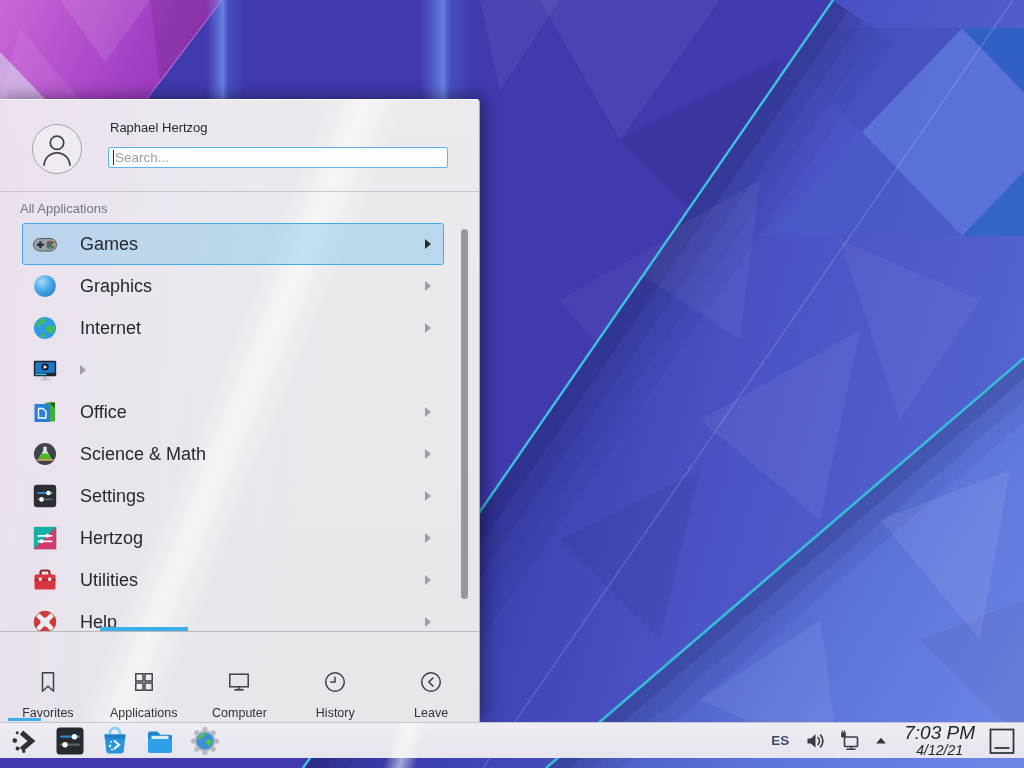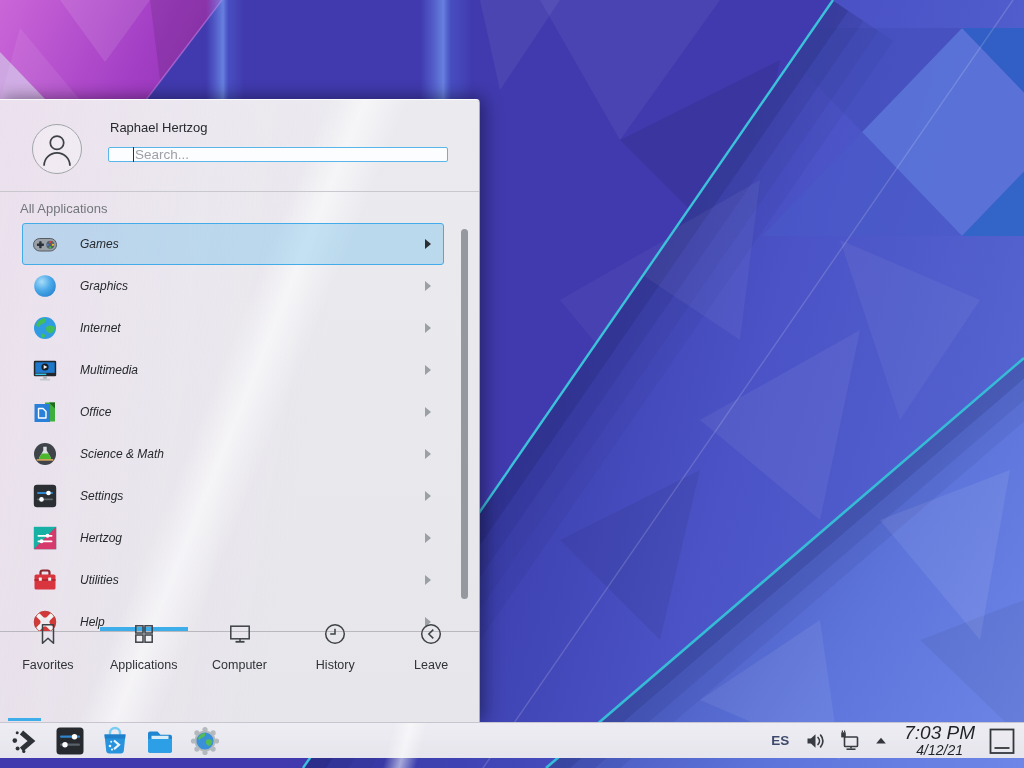--- a/index.html
+++ b/index.html
@@ -19,50 +19,50 @@
     border-right:1px solid rgba(110,110,125,0.5);
     border-top-right-radius:4px;
     box-shadow: 6px 0 18px rgba(0,0,0,0.28), 0 -3px 14px rgba(0,0,0,0.18);
   }
   .avatar {
     position:absolute; left:32px; top:24px; width:50px; height:50px;
     border-radius:50%; border:1px solid #a2a6ab; background:rgba(255,255,255,0.25);
   }
   .user-name { position:absolute; left:110px; top:20px; font-size:13px; color:#26292d; }
   .search-box {
-    position:absolute; left:108px; top:47px; width:340px; height:15px;
+    position:absolute; left:108px; top:47px; width:340px; height:21px;
     background:#fcfdfe; border:1px solid #58b6ea; border-radius:2px;
-    display:flex; align-items:center; padding-left:24px;
+    display:flex; align-items:center; padding-left:4px;
   }
   .text-caret { width:1px; height:15px; background:#2c2f33; }
   .placeholder { font-size:13.5px; color:#9da1a6; margin-left:1px; }
   .hdr-divider { position:absolute; left:0; top:91px; width:100%; height:1px; background:#c9c8ce; }
   .section-label { position:absolute; left:20px; top:101px; font-size:13px; color:#73777c; }
 
   .app-list { position:absolute; left:0; top:119px; width:100%; height:412px; overflow:hidden; padding-top:4px; }
   .app-row {
     height:42px; margin:0 35px 0 22px; display:flex; align-items:center;
     padding:0 10px 0 8px; border:1px solid transparent; border-radius:3px;
   }
   .app-row.selected { background:rgba(61,174,233,0.27); border-color:#43ace8; }
   .app-icon { width:28px; height:28px; margin-right:21px; flex:none; }
   .app-icon svg { display:block; }
-  .app-label { font-size:12px; color:#26292c; flex:1;font-style:italic; }
+  .app-label { font-size:18px; color:#26292c; flex:1; }
   .arrow {
     width:0; height:0; border-left:6.5px solid #9ba0a5;
     border-top:5px solid transparent; border-bottom:5px solid transparent; margin-right:2px;
   }
   .app-row.selected .arrow { border-left-color:#2a2e33; }
 
   .scrollbar-track { position:absolute; left:461px; top:129px; width:7px; height:398px; }
   .scrollbar-thumb { position:absolute; left:0; top:0; width:7px; height:370px; border-radius:3.5px; background:#95999f; }
 
   .tab-divider { position:absolute; left:0; top:531px; width:100%; height:1px; background:#b9b8be; }
   .tab-indicator { position:absolute; left:100px; top:527px; width:88px; height:4px; background:#3daee9; }
-  .tab-bar { position:absolute; left:0; top:508px; width:100%; height:91px; display:flex;justify-content:flex-end; }
+  .tab-bar { position:absolute; left:0; top:556px; width:100%; height:91px; display:flex; }
   .tab { flex:1; display:flex; flex-direction:column; align-items:center; padding-top:13px; gap:7px; }
   .tab-label { font-size:12.5px; color:#2f3337; }
 
   
   #taskbar {
     position:absolute; left:0; top:722px; width:1024px; height:36px;
     background:linear-gradient(rgba(255,255,255,0.25), rgba(215,214,224,0.12)), #e8e7ef;
     border-top:1px solid rgba(140,140,155,0.35);
     display:flex; align-items:center; padding:0 9px;
   }
@@ -233,21 +233,20 @@
           <svg viewBox="0 0 28 28" width="28" height="28">
             <rect x="2.8" y="4.8" width="22.4" height="15.4" rx="1.2" fill="#23272c"></rect>
             <rect x="4.3" y="6.3" width="19.4" height="10.6" fill="#1e78cc"></rect>
             <circle cx="14" cy="11" r="3.6" fill="#171b1f"></circle>
             <path d="M12.7 8.9 L16.4 11 L12.7 13.1 Z" fill="#f2f4f6"></path>
             <rect x="4.3" y="17.6" width="11" height="1.5" fill="#38c4ea"></rect>
             <rect x="12.2" y="20.2" width="3.6" height="2.6" fill="#a8adb3"></rect>
             <rect x="8.8" y="22.8" width="10.4" height="1.7" rx="0.8" fill="#c2c7cc"></rect>
           </svg>
         </span>
-        <span class="app-label">Multimedia</span>
         <span class="arrow"></span>
       </div>
       <div class="app-row">
         <span class="app-icon">
           <svg viewBox="0 0 28 28" width="28" height="28">
             <rect x="14" y="4.5" width="10" height="19" fill="#3fae3c"></rect>
             <path d="M24 4.5 h-6 l6 6 z" fill="#1e6b1e"></path>
             <rect x="3.5" y="6" width="15.5" height="18" fill="#2a80d8"></rect>
             <path d="M7.5 10.5 h4.5 l3 3 v6.5 h-7.5 z" fill="none" stroke="#ffffff" stroke-width="1.4" stroke-linejoin="round"></path>
           </svg>

